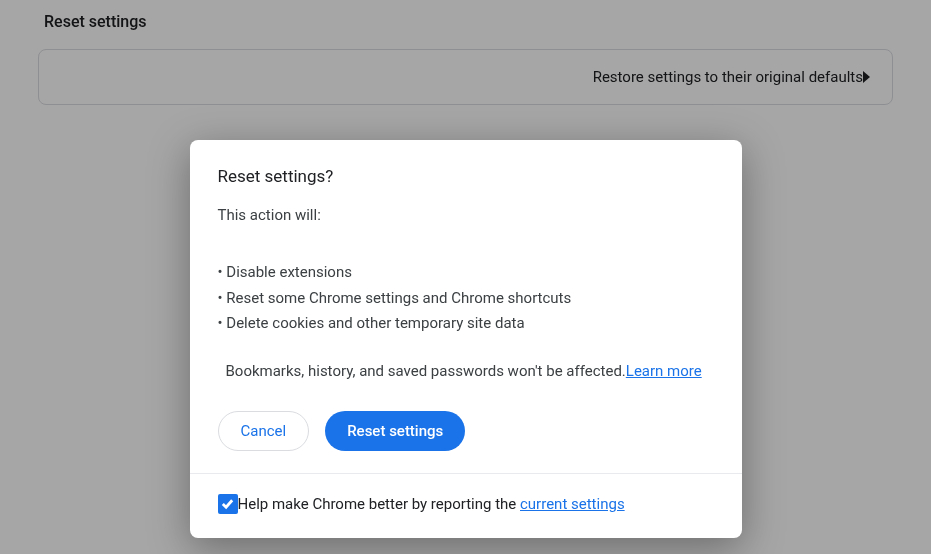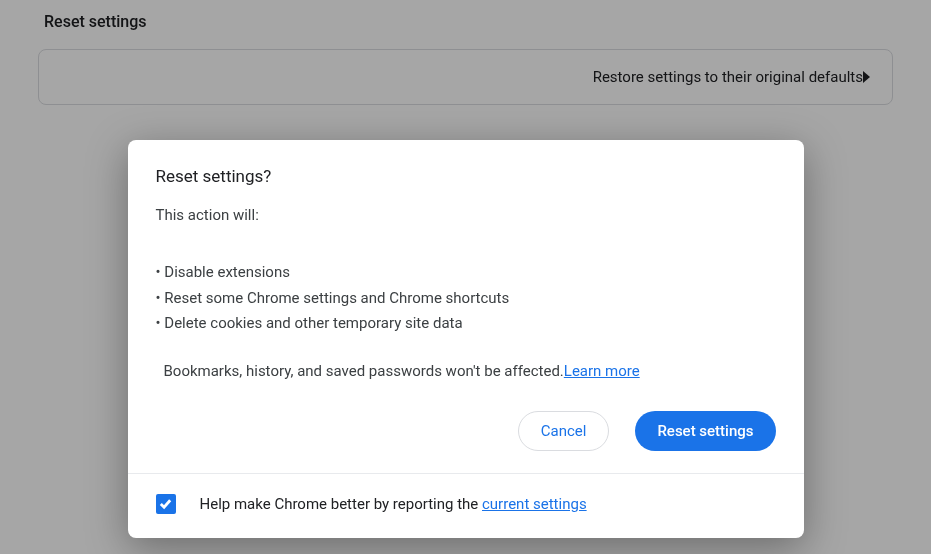--- a/index.html
+++ b/index.html
@@ -44,21 +44,21 @@
     .scrim {
       position: absolute;
       inset: 0;
       background: rgba(0,0,0,0.35);
       display: flex;
       justify-content: center;
       align-items: flex-start;
       padding-top: 140px;
     }
     .dialog {
-      width: 676px;
+      width: 552px;
       background: #fff;
       border-radius: 8px;
       box-shadow: 0 10px 40px rgba(0,0,0,0.35);
       overflow: hidden;
     }
     .dialog-body {
       padding: 26px 28px 22px 28px;
       color: #3c4043;
       font-size: 15px;
     }
@@ -81,22 +81,21 @@
       line-height: 1.6;
       margin-left: 8px;
     }
     .link {
       color: #1a73e8;
       text-decoration: underline;
       cursor: pointer;
     }
     .dialog-actions {
       display: flex;
-      justify-content: flex-end;
-      gap: 26px;
+      gap: 16px;
       margin-top: 28px;
     }
     .btn {
       font-size: 15px;
       padding: 10px 22px;
       border-radius: 22px;
       cursor: pointer;
       font-family: inherit;
     }
     .btn-secondary {
@@ -108,21 +107,20 @@
       background: #1a73e8;
       color: #fff;
       border: none;
       font-weight: 500;
     }
     .dialog-footer {
       border-top: 1px solid #e8eaed;
       padding: 20px 28px 24px 28px;
       display: flex;
       align-items: center;
-      gap: 24px;
       color: #202124;
       font-size: 15px;
     }
     .checkbox {
       width: 20px;
       height: 20px;
       background: #1a73e8;
       border-radius: 2px;
       display: flex;
       align-items: center;

